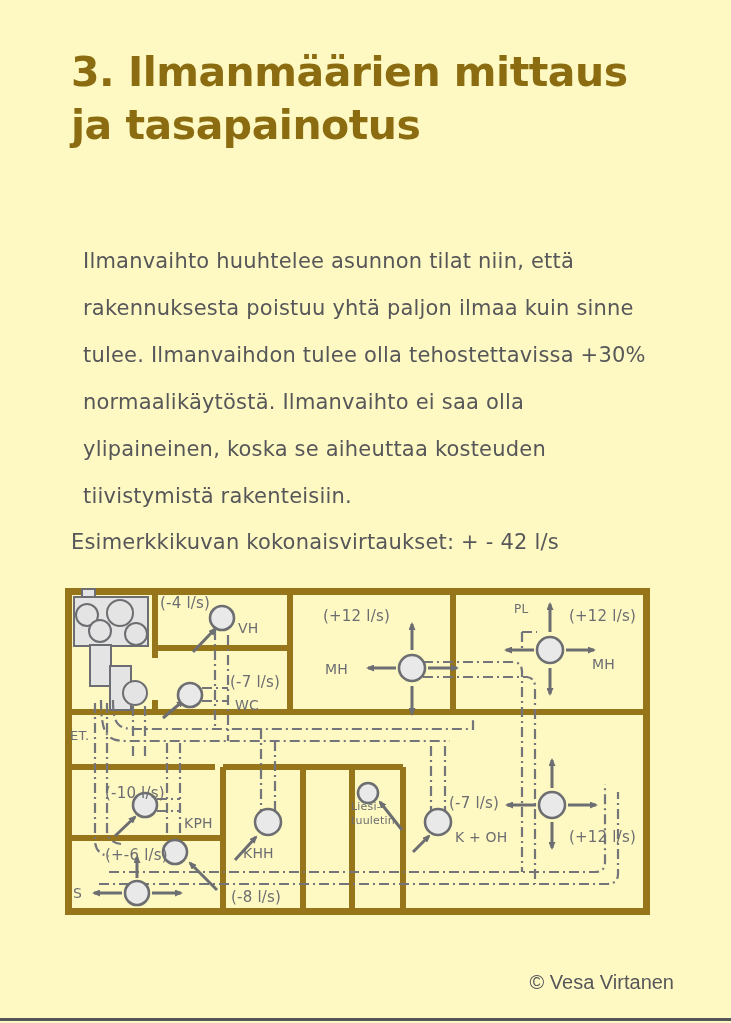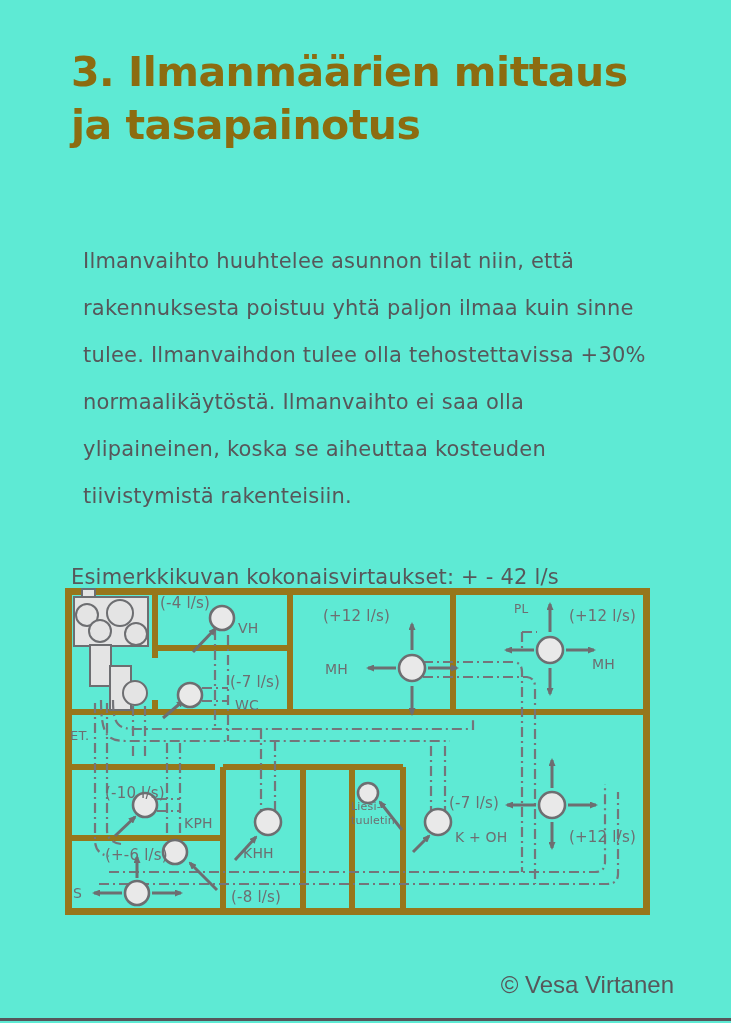--- a/index.html
+++ b/index.html
@@ -1,19 +1,19 @@
 <!DOCTYPE html>
 <html><head>
 <meta charset="utf-8">
 <style>
   html,body{margin:0;padding:0;background:#ffffff;}
   .page{
     position:relative;
     width:731px;height:1023px;
-    background:#5eead4;
+    background:#fef9c3;
     overflow:hidden;
     font-family:"DejaVu Sans",sans-serif;
   }
   .title{
     position:absolute;left:71px;top:46px;margin:0;
     font-family:"DejaVu Sans",sans-serif;
     font-weight:800;
     font-size:41px;line-height:53px;
     letter-spacing:-0.5px;
     white-space:pre;
@@ -29,40 +29,40 @@
     font-size:21px;
     letter-spacing:0.2px;
     white-space:pre;
   }
   .diagram{
     position:absolute;left:65px;top:588px;width:585px;height:327px;
   }
   .copyright{
     position:absolute;right:57px;top:971px;
     font-family:"Liberation Sans",sans-serif;
-    font-size:24px;
+    font-size:20px;
   }
   .bottom-bar{
     position:absolute;left:0;top:1018px;width:731px;height:3px;
   }
   svg text{font-family:"DejaVu Sans",sans-serif;letter-spacing:0.2px;}
 </style>
 </head>
 <body>
 
 <div class="page">
   <h1 class="title" style="color: rgb(140, 108, 16);">3. Ilmanmäärien mittaus
 ja tasapainotus</h1>
   <p class="body-text" style="color: rgb(87, 87, 90);">Ilmanvaihto huuhtelee asunnon tilat niin, että
 rakennuksesta poistuu yhtä paljon ilmaa kuin sinne
 tulee. Ilmanvaihdon tulee olla tehostettavissa +30%
 normaalikäytöstä. Ilmanvaihto ei saa olla
 ylipaineinen, koska se aiheuttaa kosteuden
 tiivistymistä rakenteisiin.</p>
-  <p class="caption" style="color: rgb(87, 87, 90); margin-top: 35px;">Esimerkkikuvan kokonaisvirtaukset: + - 42 l/s</p>
+  <p class="caption" style="color: rgb(87, 87, 90);">Esimerkkikuvan kokonaisvirtaukset: + - 42 l/s</p>
   <div class="diagram" id="diagram"><svg viewBox="0 0 585 327" width="585" height="327">
         <defs>
           <marker id="ah" markerWidth="8" markerHeight="7" refX="6" refY="3.5" orient="auto" markerUnits="userSpaceOnUse">
             <polygon points="0,0 8,3.5 0,7" fill="#6d6e71"></polygon>
           </marker>
         </defs>
         <rect x="3.5" y="3.5" width="578" height="320" fill="none" stroke="#97761b" stroke-width="7"></rect>
         <path d="M 90,3 L 90,70" stroke="#97761b" stroke-width="6" fill="none"></path>
         <path d="M 90,112 L 90,124" stroke="#97761b" stroke-width="6" fill="none"></path>
         <path d="M 3,124 L 582,124" stroke="#97761b" stroke-width="6" fill="none"></path>

